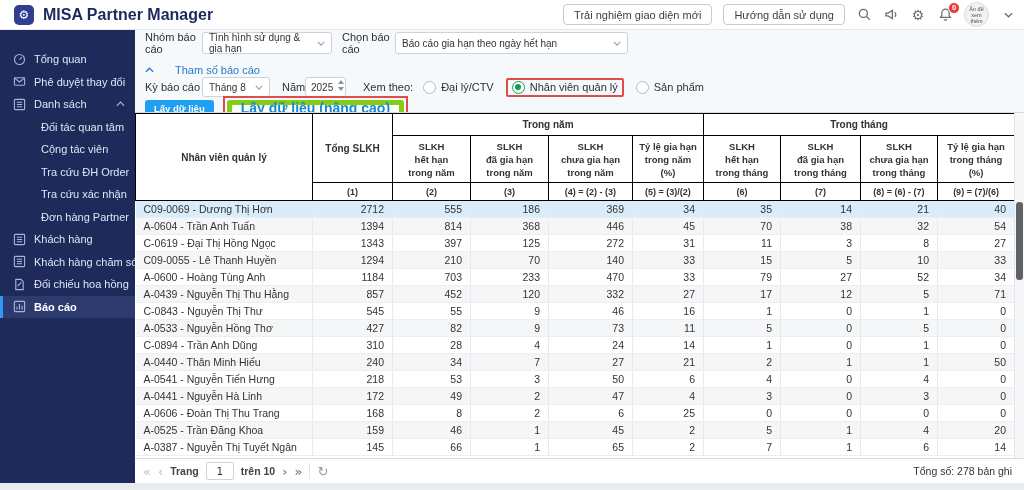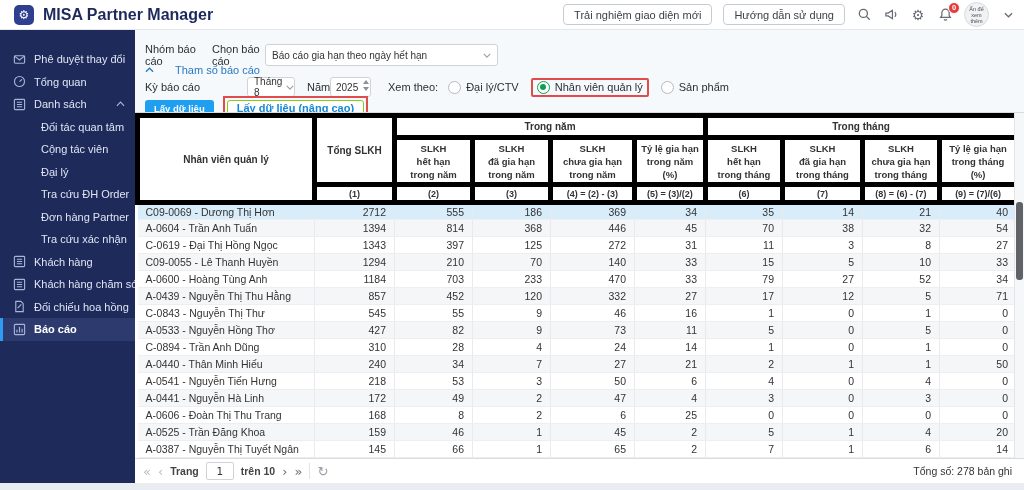--- a/index.html
+++ b/index.html
@@ -36,59 +36,59 @@
   .side-item .s-icon { width:13px; height:13px; color:#a9b5d6; flex:none; display:flex; }
   .side-item.active { background:#2c3a6e; color:#fff; font-weight:bold; }
   .side-item.active::before { content:""; position:absolute; left:0; top:0; bottom:0; width:3px; background:#2f9bf4; }
   .side-sub { padding-left:41px; }
   .side-chev { margin-left:auto; margin-right:10px; color:#a9b5d6; display:flex; }
 
   
   .main { position:absolute; left:135px; top:30px; width:889px; height:453px; background:#f6f9fc; }
   .filters { position:relative; height:82px; font-size:11px; color:#2b2f36; }
   .f-row { position:absolute; left:10px; right:10px; display:flex; align-items:center; }
-  .row1 { top:14px; height:22px; }
+  .row1 { top:2px; height:22px; }
   .row2 { top:33px; height:14px; color:#2779c4; gap:21px; cursor:pointer; align-items:center; display:flex;
     position:absolute; left:10px; }
   .row3 { top:47px; height:20px; }
   .row4 { top:66px; height:24px; }
   .f-label { flex:none; }
   .w57 { width:57px; } .w53 { width:53px; } .w23 { width:23px; }
   .ml10 { margin-left:10px; } .ml12 { margin-left:12px; } .ml17 { margin-left:17px; }
   .select { height:22px; border:1px solid #cfd3d8; border-radius:3px; background:#fff; display:flex;
     align-items:center; justify-content:space-between; padding:0 6px; font-size:10px; color:#333;
     cursor:pointer; flex:none; }
   .sel-sm { height:20px; }
-  .w130 { width:130px; } .w233 { width:233px; } .w48 { width:48px;margin-left:45px; }
+  .w130 { width:130px; } .w233 { width:233px; } .w48 { width:68px; }
   .caret { color:#9aa0a8; display:flex; margin-left:4px; }
   .spin-input { position:relative; width:41px; height:20px; flex:none; }
   .spin-input input { width:100%; height:100%; border:1px solid #cfd3d8; border-radius:3px;
     font-size:10px; color:#333; padding:0 12px 0 5px; font-family:inherit; }
   .spin-arrows { position:absolute; right:2px; top:3px; display:flex; flex-direction:column; gap:3px; }
   .spin-arrows i { display:block; width:0; height:0; border-left:3px solid transparent; border-right:3px solid transparent; }
   .spin-up { border-bottom:4px solid #8a9097; }
   .spin-down { border-top:4px solid #8a9097; }
   .radio-group { display:flex; align-items:center; gap:8px; }
   .radio-wrap { display:flex; align-items:center; gap:5px; cursor:pointer; padding:1px 4px; }
   .radio-wrap.ann { border:2px solid #e04c4c; border-radius:2px; }
   .radio-circle { width:13px; height:13px; border:1px solid #b5bac1; border-radius:50%; background:#fff;
     position:relative; flex:none; }
   .radio-circle.sel { border-color:#0ea052; }
   .radio-circle.sel::after { content:""; position:absolute; inset:2.5px; border-radius:50%; background:#0ea052; }
   .btn-primary { height:17px; padding:0 9px; background:#1e9ff2; color:#fff; border-radius:3px;
     font-size:9.5px; font-weight:bold; display:flex; align-items:center; cursor:pointer; flex:none; }
   .ann-btn { border:2px solid #e04c4c; padding:2px; margin-left:9px; display:inline-flex; }
-  .btn-outline { height:17px; padding:0 9px; background:#fff; color:#1787d8; border:1px solid #84cc16;
-    border-radius:3px; font-size:11px; font-weight:bold; display:flex; align-items:center; cursor:pointer; }
+  .btn-outline { height:17px; padding:0 9px; background:#fff; color:#1787d8; border:5px solid #84cc16;
+    border-radius:3px; font-size:14px; font-weight:bold; display:flex; align-items:center; cursor:pointer; }
 
   
   .table-wrap { position:absolute; top:82px; left:0; width:889px; height:346px; background:#fff;
     border-top:1px solid #d8dbdf; }
   table { border-collapse:collapse; table-layout:fixed; width:879px; }
-  th { border:5px solid #000000; font-size:9.5px; font-weight:bold; color:#333; text-align:center;
+  th { border:1px solid #000000; font-size:9.5px; font-weight:bold; color:#333; text-align:center;
     background:#fff; white-space:pre-line; padding:0 3px; }
   .t-group th { height:22px; font-size:10px; }
   .t-labels th { height:47px; line-height:13px; }
   .t-formula th { height:18px; font-size:9px; }
   tbody td { border-right:1px solid #e8eaed; border-bottom:1px solid #eceef0; font-size:10.5px;
     color:#333; height:17px; padding:0 8px; white-space:nowrap; overflow:hidden; }
   td.c-name { text-align:left; }
   td.c-num { text-align:right; }
   tbody tr:nth-child(even) td { background:#f5f6f8; }
   tbody tr.selected td { background:#d8ecfa; }
@@ -154,34 +154,34 @@
           </svg>
       </span>
     </div>
   </header>
 
   <nav class="sidebar">
     <div>
         <div class="side-item">
           <span class="s-icon">
             <svg viewBox="0 0 14 14" width="13" height="13" fill="none" stroke="currentColor" stroke-width="1.2">
+              <circle cx="7" cy="7" r="5.4"></circle>
+              <path d="M7 7.2l2.7-2.4"></path>
+            </svg>
+          </span>
+          <span>Tổng quan</span>
+        </div>
+        <div class="side-item">
+          <span class="s-icon">
+            <svg viewBox="0 0 14 14" width="13" height="13" fill="none" stroke="currentColor" stroke-width="1.2">
               <rect x="1.5" y="3" width="11" height="8" rx="1"></rect>
               <path d="M2 3.6l5 3.9 5-3.9"></path>
             </svg>
           </span>
           <span>Phê duyệt thay đổi</span>
-        </div>
-        <div class="side-item">
-          <span class="s-icon">
-            <svg viewBox="0 0 14 14" width="13" height="13" fill="none" stroke="currentColor" stroke-width="1.2">
-              <circle cx="7" cy="7" r="5.4"></circle>
-              <path d="M7 7.2l2.7-2.4"></path>
-            </svg>
-          </span>
-          <span>Tổng quan</span>
         </div>
         <div class="side-item">
           <span class="s-icon">
             <svg viewBox="0 0 14 14" width="13" height="13" fill="none" stroke="currentColor" stroke-width="1.2">
               <rect x="1.5" y="1.5" width="11" height="11" rx="1"></rect>
               <path d="M4.2 4.6h5.6M4.2 7h5.6M4.2 9.4h5.6"></path>
             </svg>
           </span>
           <span>Danh sách</span>
           <span class="side-chev">
@@ -190,30 +190,27 @@
             </svg>
           </span>
         </div>
         <div class="side-item side-sub">
           <span>Đối tác quan tâm</span>
         </div>
         <div class="side-item side-sub">
           <span>Cộng tác viên</span>
         </div>
         <div class="side-item side-sub">
-          <span>Đại lý</span>
+          <span>Tra cứu ĐH Order</span>
         </div>
         <div class="side-item side-sub">
-          <span>Tra cứu ĐH Order</span>
+          <span>Tra cứu xác nhận</span>
         </div>
         <div class="side-item side-sub">
           <span>Đơn hàng Partner</span>
-        </div>
-        <div class="side-item side-sub">
-          <span>Tra cứu xác nhận</span>
         </div>
         <div class="side-item">
           <span class="s-icon">
             <svg viewBox="0 0 14 14" width="13" height="13" fill="none" stroke="currentColor" stroke-width="1.2">
               <rect x="1.5" y="1.5" width="11" height="11" rx="1"></rect>
               <path d="M4.2 4.6h5.6M4.2 7h5.6M4.2 9.4h5.6"></path>
             </svg>
           </span>
           <span>Khách hàng</span>
         </div>
@@ -245,20 +242,28 @@
           <span>Báo cáo</span>
         </div>
       </div>
   </nav>
 
   <main class="main">
 
     <section class="filters">
       <div class="f-row row1">
         <span class="f-label w57">Nhóm báo cáo</span>
+        <div class="select w130">
+          <span>Tình hình sử dụng &amp; gia hạn</span>
+          <span class="caret">
+            <svg viewBox="0 0 10 6" width="8" height="5" fill="none" stroke="currentColor" stroke-width="1.4">
+                <path d="M1 1l4 4 4-4"></path>
+              </svg>
+            </span>
+        </div>
         <span class="f-label ml10 w53">Chọn báo cáo</span>
         <div class="select w233">
           <span>Báo cáo gia hạn theo ngày hết hạn</span>
           <span class="caret">
             <svg viewBox="0 0 10 6" width="8" height="5" fill="none" stroke="currentColor" stroke-width="1.4">
                 <path d="M1 1l4 4 4-4"></path>
               </svg>
             </span>
         </div>
       </div>

